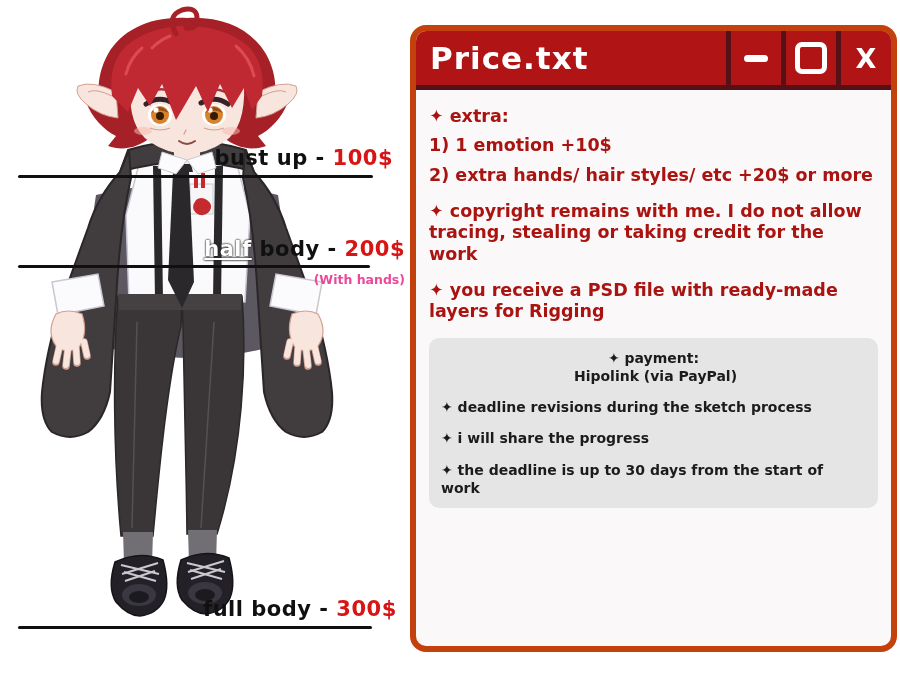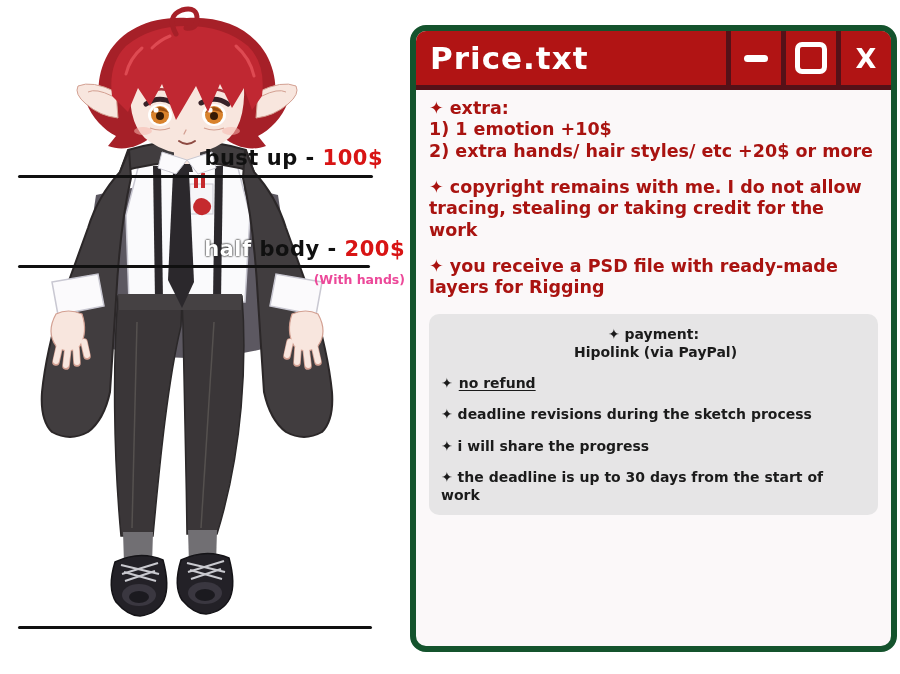--- a/index.html
+++ b/index.html
@@ -15,56 +15,56 @@
 
   .marker-line{position:absolute;height:3px;background:#101010;border-radius:2px;}
   .line-bust{left:18px;top:175px;width:355px;}
   .line-half{left:18px;top:265px;width:352px;}
   .line-full{left:18px;top:626px;width:354px;}
 
   .marker-label{
     position:absolute;font-weight:bold;font-size:21px;color:#101010;
     text-align:right;letter-spacing:0.5px;white-space:nowrap;
   }
-  .label-bust{left:193px;top:146px;width:190px;}
+  .label-bust{left:203px;top:146px;width:190px;}
   .label-half{left:203px;top:237px;width:202px;}
   .label-full{left:203px;top:597px;width:190px;}
   .price{color:#d81414;}
-  .half-light{color:#ffffff;text-shadow:0 0 2px #222,0 0 2px #222;}
+  .half-light{color:#ffffff;text-shadow:0 0 2px #222,0 0 2px #222;text-decoration:underline;}
   .marker-note{
     position:absolute;left:278px;top:272px;width:127px;text-align:right;
     font-weight:bold;font-size:12.5px;color:#ec4899;
   }
 
   
   .window{
     position:absolute;left:410px;top:25px;width:487px;height:627px;
     box-sizing:border-box;background:#fbf8f9;
-    border:6px solid #14532d;border-radius:16px;overflow:hidden;
+    border:6px solid #c2410c;border-radius:16px;overflow:hidden;
   }
   .titlebar{
     background:#b11414;height:54px;border-bottom:5px solid #551118;
     display:flex;align-items:stretch;
   }
   .titlebar .title{
     color:#ffffff;font-weight:bold;font-size:31px;line-height:54px;
     padding-left:14px;letter-spacing:1px;
   }
   .controls{margin-left:auto;display:flex;}
   .ctrl{
     width:50px;display:flex;align-items:center;justify-content:center;
     border-left:5px solid #551118;background:#b11414;cursor:pointer;
   }
   .min-bar{width:24px;height:7px;background:#ffffff;border-radius:4px;}
   .max-box{width:22px;height:22px;border:5px solid #ffffff;border-radius:7px;}
   .close-x{color:#ffffff;font-weight:bold;font-size:27px;line-height:1;}
 
   .content{padding:8px 13px 10px 13px;}
   .note{color:#a91310;font-weight:bold;font-size:17.5px;line-height:1.22;margin:0 0 15px 0;}
-  .note .nline{display:block;}
+  .note .nline{display:block;margin-top:8px;}
 
   .panel{
     background:#e6e5e6;border-radius:10px;padding:11px 12px;
     color:#1b1b1b;font-weight:bold;font-size:14px;line-height:1.3;
   }
   .pgroup{margin:0 0 13px 0;}
   .pgroup:last-child{margin-bottom:0;}
   .pline{display:block;text-align:center;}
   .indent{padding-left:4px;}
   .underline{text-decoration:underline;text-underline-offset:2px;}
@@ -205,20 +205,21 @@
     </g>
   </svg>
 
   <div class="marker-label label-bust"><span>bust up - </span><span class="price">100$</span></div>
   <div class="marker-line line-bust"></div>
 
   <div class="marker-label label-half"><span class="half-light">half</span><span> body - </span><span class="price">200$</span></div>
   <div class="marker-line line-half"></div>
   <div class="marker-note">(With hands)</div>
 
+  <div class="marker-label label-full"><span>full body - </span><span class="price">300$</span></div>
   <div class="marker-line line-full"></div>
 
   <div class="window">
     <div class="titlebar">
       <div class="title">Price.txt</div>
       <div class="controls">
         <div class="ctrl">
             <span class="min-bar"></span>
           </div>
         <div class="ctrl">
@@ -237,23 +238,20 @@
         <span class="nline">2) extra hands/ hair styles/ etc +20$ or more</span>
       </div>
       <p class="note">✦ copyright remains with me. I do not allow tracing, stealing or taking credit for the work</p>
       <p class="note">✦ you receive a PSD file with ready-made layers for Rigging</p>
 
       <div class="panel">
         <div class="pgroup">
           <span class="pline">✦ payment:</span>
           <span class="pline indent">Hipolink (via PayPal)</span>
         </div>
-        <div class="pgroup">
-          <span>✦</span><span class="underline bullet-gap">no refund</span>
-        </div>
         <div class="pgroup">✦ deadline revisions during the sketch process</div>
         <div class="pgroup">✦ i will share the progress</div>
         <div class="pgroup">✦ the deadline is up to 30 days from the start of work</div>
 
       </div>
     </div>
   </div>
 
 </div>
 

